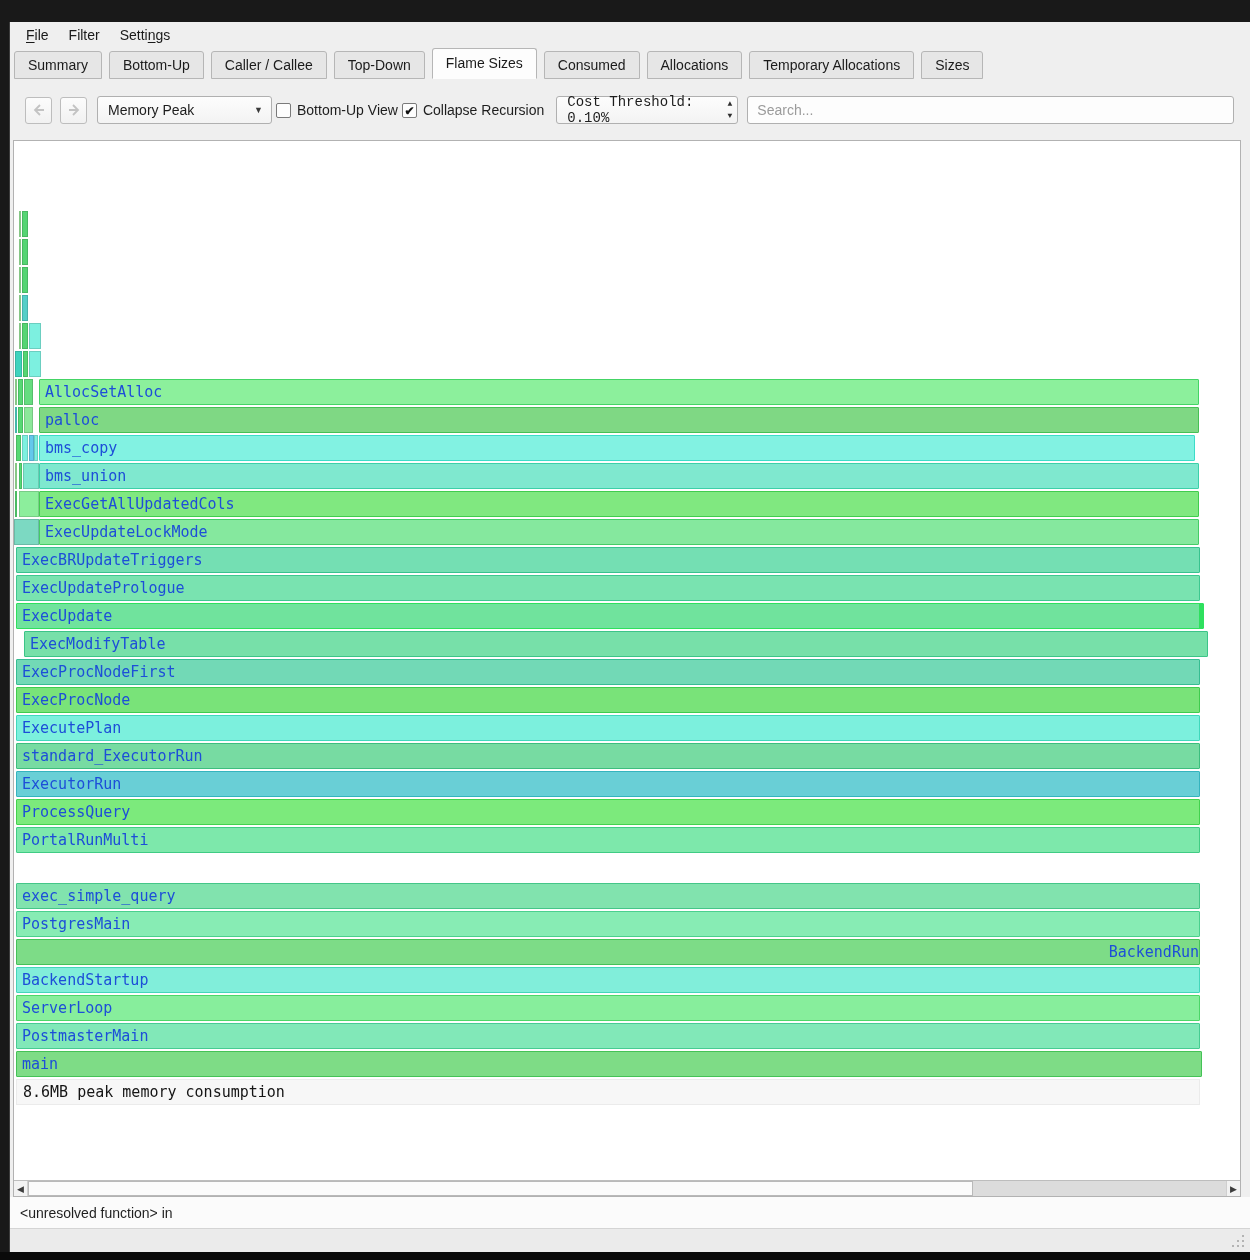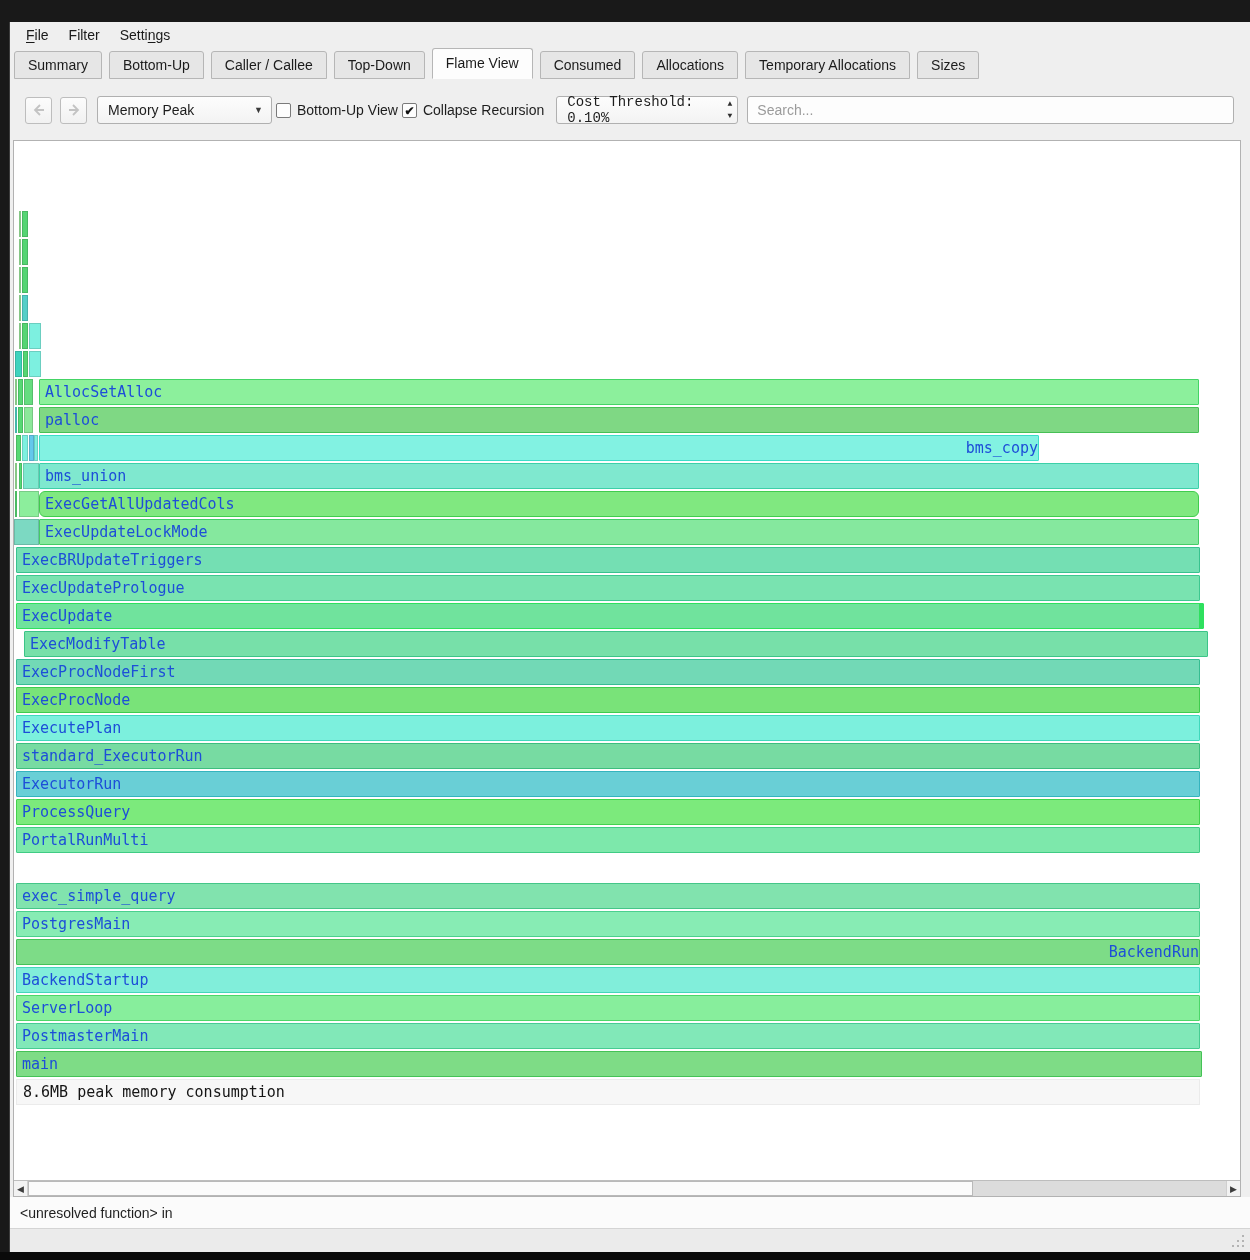--- a/index.html
+++ b/index.html
@@ -75,21 +75,21 @@
       <span class="menu-item"><u>F</u>ile</span>
       <span class="menu-item">Filter</span>
       <span class="menu-item">Setti<u>n</u>gs</span>
     </div>
 
   <div class="tabbar">
       <span class="tab">Summary</span>
       <span class="tab">Bottom-Up</span>
       <span class="tab">Caller / Callee</span>
       <span class="tab">Top-Down</span>
-      <span class="tab active">Flame View</span>
+      <span class="tab active">Flame Sizes</span>
       <span class="tab">Consumed</span>
       <span class="tab">Allocations</span>
       <span class="tab">Temporary Allocations</span>
       <span class="tab">Sizes</span>
     </div>
 
   <div class="toolbar">
     <div class="navbtn">
       <svg class="navarrow" width="16" height="14" viewBox="0 0 16 14">
         <path d="M9 2 L4 7 L9 12 M4 7 H13" stroke="#c3c3c3" stroke-width="1.8" fill="none"></path>
@@ -143,28 +143,28 @@
         <div class="mini" style="left: 10px; top: 238px; width: 9px; background: rgb(102, 221, 128);"></div>
         <div class="bar" style="left: 25px; top: 238px; width: 1160px; background: rgb(140, 240, 156); border-color: rgb(68, 212, 101);"><span class="lbl">AllocSetAlloc</span></div>
         <div class="mini" style="left: 1px; top: 266px; width: 2px; background: rgb(79, 212, 198);"></div>
         <div class="mini" style="left: 4px; top: 266px; width: 5px; background: rgb(87, 217, 116);"></div>
         <div class="mini" style="left: 10px; top: 266px; width: 9px; background: rgb(140, 232, 154);"></div>
         <div class="bar" style="left: 25px; top: 266px; width: 1160px; background: rgb(127, 216, 132); border-color: rgb(70, 192, 85);"><span class="lbl">palloc</span></div>
         <div class="mini" style="left: 2px; top: 294px; width: 5px; background: rgb(87, 217, 116);"></div>
         <div class="mini" style="left: 8px; top: 294px; width: 6px; background: rgb(125, 240, 224);"></div>
         <div class="mini" style="left: 15px; top: 294px; width: 5px; background: rgb(100, 200, 236);"></div>
         <div class="mini" style="left: 20px; top: 294px; width: 4px; background: rgb(125, 240, 224);"></div>
-        <div class="bar" style="left: 25px; top: 294px; width: 1000px; background: rgb(130, 242, 226); border-color: rgb(60, 220, 200); text-align: right;"><span class="lbl">bms_copy</span></div>
+        <div class="bar" style="left: 25px; top: 294px; width: 1156px; background: rgb(130, 242, 226); border-color: rgb(60, 220, 200);"><span class="lbl">bms_copy</span></div>
         <div class="mini" style="left: 1px; top: 322px; width: 2px; background: rgb(156, 232, 156);"></div>
         <div class="mini" style="left: 5px; top: 322px; width: 3px; background: rgb(87, 217, 116);"></div>
         <div class="mini" style="left: 9px; top: 322px; width: 16px; background: rgb(127, 232, 207);"></div>
         <div class="bar" style="left: 25px; top: 322px; width: 1160px; background: rgb(127, 232, 207); border-color: rgb(60, 208, 168);"><span class="lbl">bms_union</span></div>
         <div class="mini" style="left: 1px; top: 350px; width: 2px; background: rgb(87, 217, 116);"></div>
         <div class="mini" style="left: 5px; top: 350px; width: 20px; background: rgb(140, 238, 156);"></div>
-        <div class="bar" style="left: 25px; top: 350px; width: 1160px; background: rgb(128, 232, 128); border-color: rgb(64, 204, 78); border-radius: 6px;"><span class="lbl">ExecGetAllUpdatedCols</span></div>
+        <div class="bar" style="left: 25px; top: 350px; width: 1160px; background: rgb(128, 232, 128); border-color: rgb(64, 204, 78);"><span class="lbl">ExecGetAllUpdatedCols</span></div>
         <div class="mini" style="left: 0px; top: 378px; width: 25px; background: rgb(124, 217, 194);"></div>
         <div class="bar" style="left: 25px; top: 378px; width: 1160px; background: rgb(133, 232, 158); border-color: rgb(68, 204, 102);"><span class="lbl">ExecUpdateLockMode</span></div>
         <div class="bar" style="left: 2px; top: 406px; width: 1184px; background: rgb(116, 223, 179); border-color: rgb(56, 194, 143);"><span class="lbl">ExecBRUpdateTriggers</span></div>
         <div class="bar" style="left: 2px; top: 434px; width: 1184px; background: rgb(121, 227, 176); border-color: rgb(62, 200, 144);"><span class="lbl">ExecUpdatePrologue</span></div>
         <div class="bar" style="left: 2px; top: 462px; width: 1188px; background: rgb(112, 227, 157); border-color: rgb(46, 224, 94);"><span class="lbl">ExecUpdate</span><div class="cap" style="background: rgb(46, 224, 94);"></div></div>
         <div class="bar" style="left: 10px; top: 490px; width: 1184px; background: rgb(119, 224, 169); border-color: rgb(60, 196, 136);"><span class="lbl">ExecModifyTable</span></div>
         <div class="bar" style="left: 2px; top: 518px; width: 1184px; background: rgb(114, 217, 182); border-color: rgb(54, 189, 146);"><span class="lbl">ExecProcNodeFirst</span></div>
         <div class="bar" style="left: 2px; top: 546px; width: 1184px; background: rgb(121, 227, 121); border-color: rgb(63, 204, 78);"><span class="lbl">ExecProcNode</span></div>
         <div class="bar" style="left: 2px; top: 574px; width: 1184px; background: rgb(124, 240, 221); border-color: rgb(64, 216, 188);"><span class="lbl">ExecutePlan</span></div>
         <div class="bar" style="left: 2px; top: 602px; width: 1184px; background: rgb(119, 219, 162); border-color: rgb(60, 190, 126);"><span class="lbl">standard_ExecutorRun</span></div>

